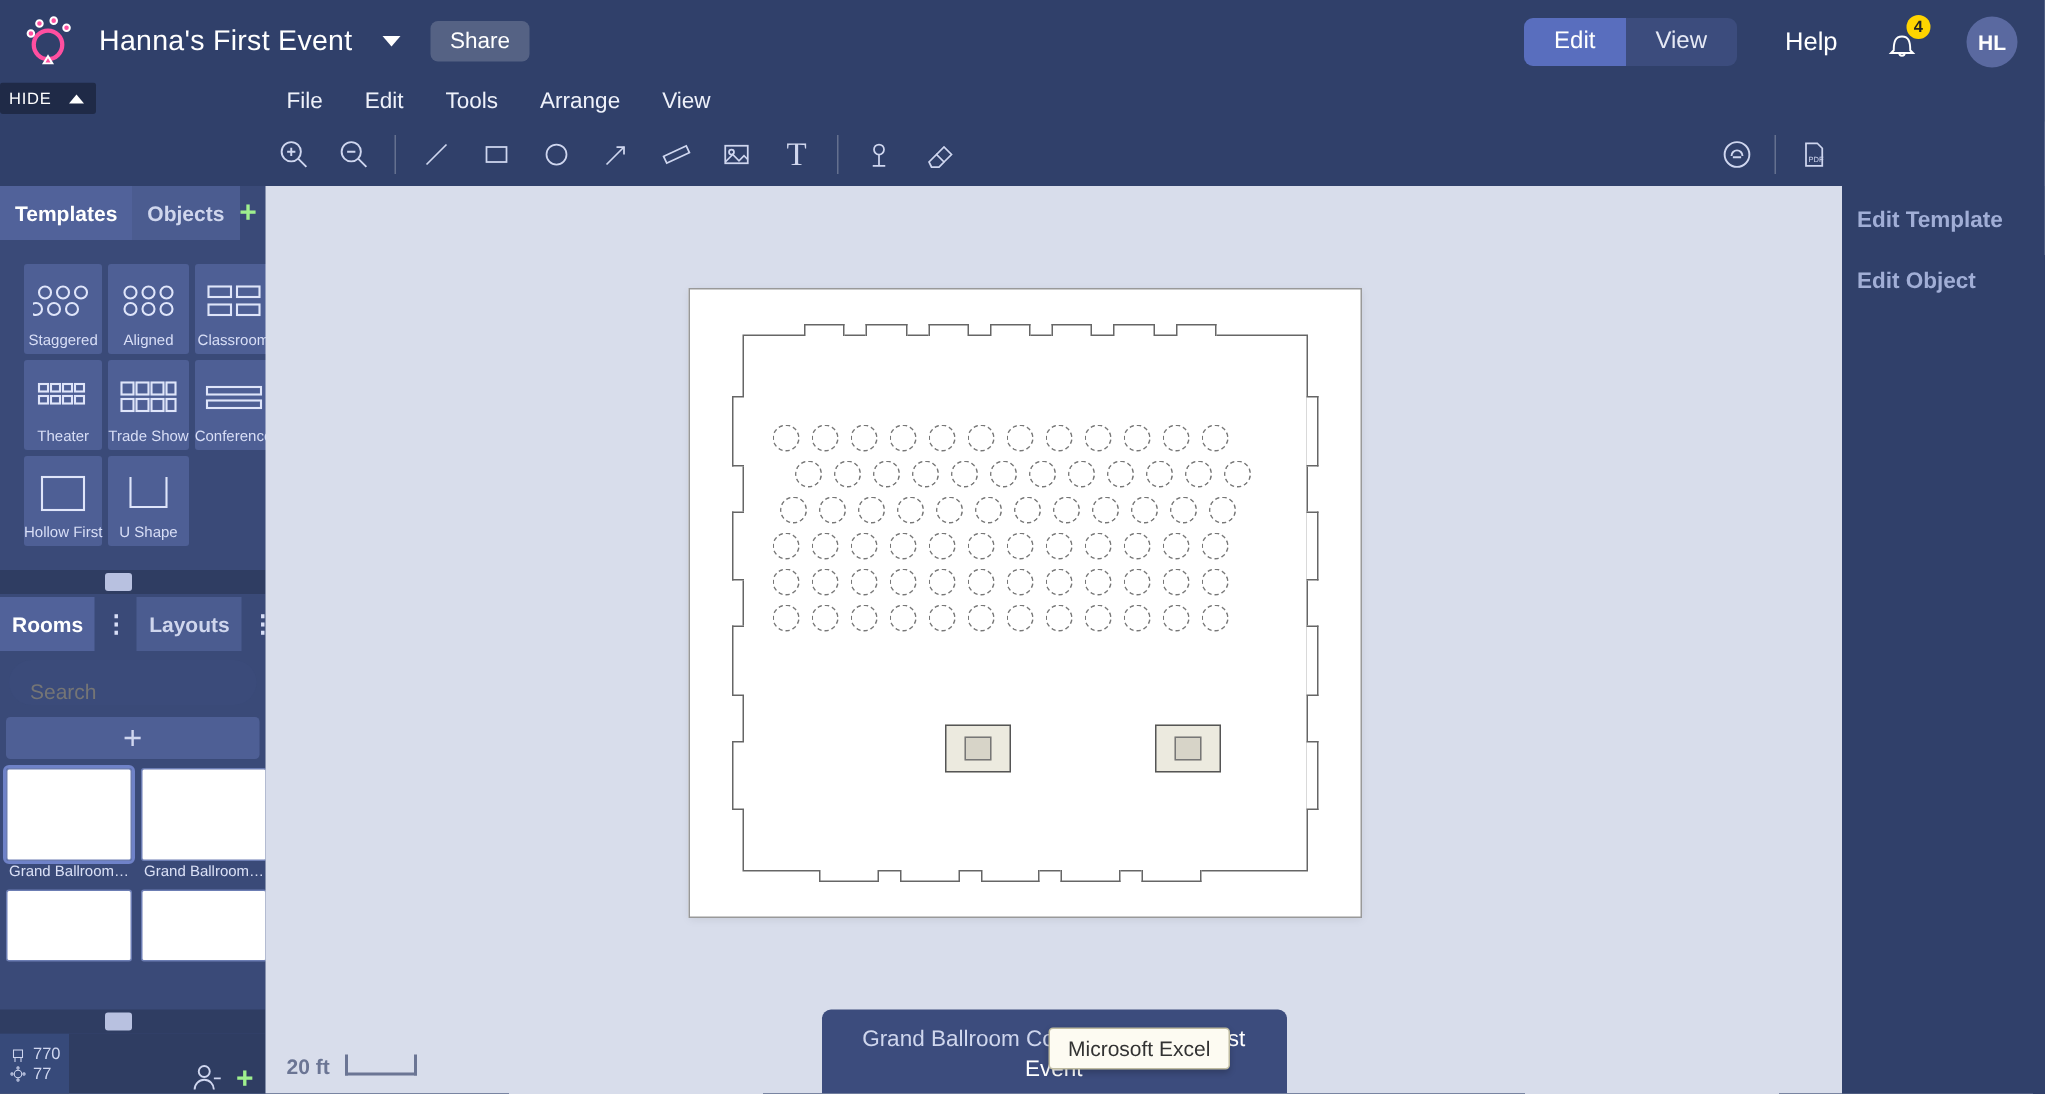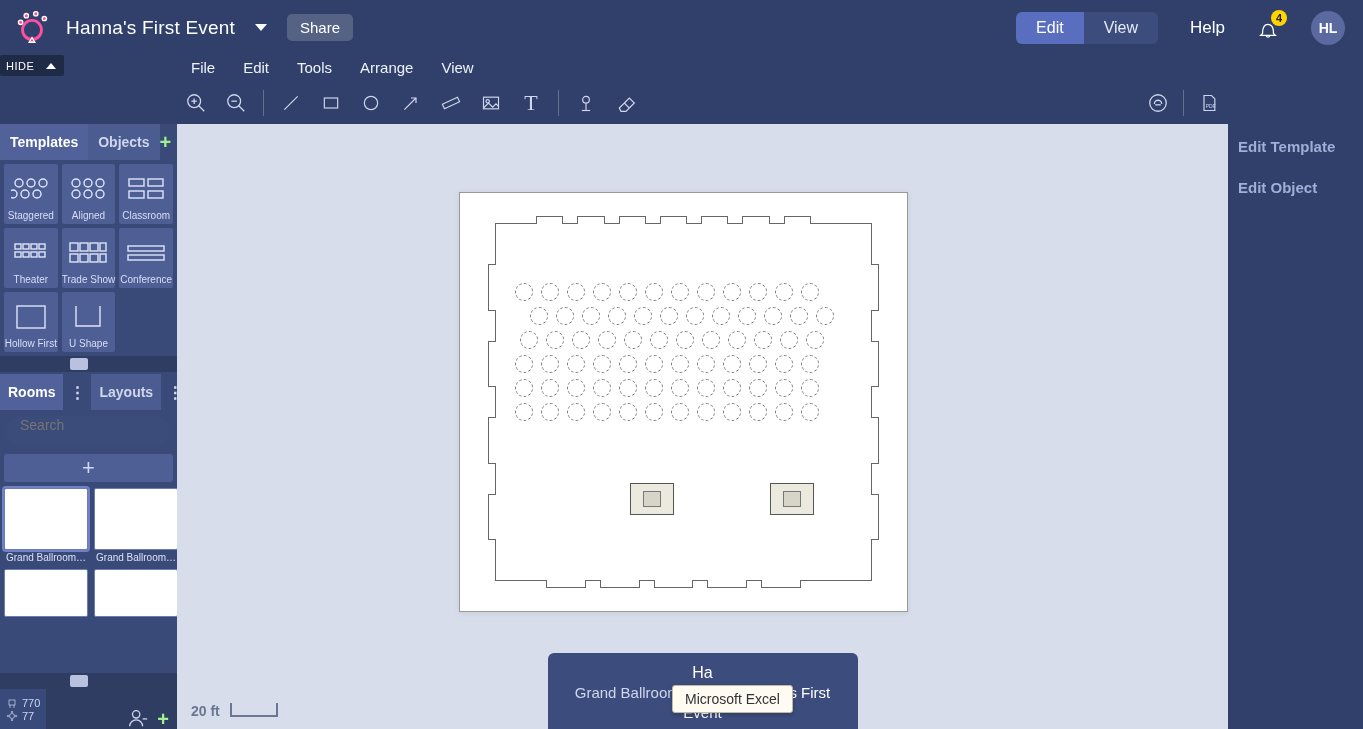--- a/index.html
+++ b/index.html
@@ -47,31 +47,31 @@
   .tbtn{width:26px;height:26px;display:flex;align-items:center;justify-content:center;cursor:pointer;color:#cfd6ef}
   .tsep{width:1px;height:26px;background:rgba(255,255,255,0.25)}
   .toolbar-right{margin-left:auto;display:flex;align-items:center;gap:12px;padding-right:6px}
   
   .sidebar{position:absolute;left:0;top:calc(var(--header-h) + var(--hidebar-h) + var(--menu-h));bottom:0;width:177px;background:var(--dark2);color:#fff;display:flex;flex-direction:column}
   .tabs{display:flex;align-items:center;height:36px}
   .tab{padding:0 10px;height:100%;display:flex;align-items:center;font-size:14px;font-weight:600;cursor:pointer;color:#cfd6ed}
   .tab.active{background:#51629a;color:#fff}
   .tab.inactive{background:#4b5c90}
   .plus{margin-left:auto;margin-right:6px;color:#9ff08e;font-size:20px;font-weight:700;cursor:pointer;line-height:1}
-  .tgrid{display:grid;grid-template-columns:repeat(3,1fr);gap:4px;padding:4px;background:var(--dark2)}
+  .tgrid{display:grid;grid-template-columns:repeat(3,1fr);gap:4px;padding:16px;background:var(--dark2)}
   .tcell{background:#4e5f95;border-radius:2px;height:60px;display:flex;flex-direction:column;align-items:center;justify-content:flex-end;padding:3px 0;color:#dfe5fa;font-size:10px;cursor:pointer;position:relative}
   .tcell .iconbox{flex:1;display:flex;align-items:center;justify-content:center;width:100%}
   .tcell .lbl{font-size:10px;color:#d8def6;white-space:nowrap}
   .sliderbar{height:16px;background:#2f3d62;position:relative}
   .sliderbar .knob{position:absolute;top:2px;left:70px;width:18px;height:12px;background:#b8c1e0;border-radius:2px}
   .rooms-head{display:flex;align-items:center;height:36px;margin-top:2px}
   .rtab{padding:0 8px;height:100%;display:flex;align-items:center;font-size:14px;font-weight:700;color:#fff;background:#51629a;cursor:pointer}
   .rtab.inactive{background:#4b5c90;color:#cfd6ed}
   .dots{padding:0 6px;color:#d9dff7;font-weight:900;cursor:pointer}
-  .search{margin:6px 6px 0;height:30px;background:#3b4b7a;border-radius:15px;display:flex;align-items:flex-start;padding:0 12px;color:#9aa6cf}
+  .search{margin:6px 6px 0;height:30px;background:#3b4b7a;border-radius:15px;display:flex;align-items:flex-end;padding:0 12px;color:#9aa6cf}
   .search input{flex:1;background:transparent;border:none;outline:none;color:#fff;font-size:14px}
   .addbar{margin:8px 4px 0;height:28px;background:#4e5f95;border-radius:3px;display:flex;align-items:center;justify-content:center;color:#cfd6ef;font-size:22px;cursor:pointer;line-height:1}
   .thumbgrid{display:grid;grid-template-columns:1fr 1fr;gap:6px;padding:6px 4px;flex:1;overflow:hidden;align-content:flex-start}
   .thumb{background:#fff;border:1px solid #6c7db3;border-radius:2px;height:62px}
   .thumbwrap{display:flex;flex-direction:column;gap:2px}
   .thumblbl{font-size:10px;color:#dae0f6;text-align:center;overflow:hidden;white-space:nowrap;text-overflow:ellipsis;padding:0 2px}
   .bottombar{height:40px;background:#2f3d62;display:flex;align-items:flex-end;padding:0;color:#cfd6ef;font-size:11px}
   .bottombar .chairblock{background:#374a7a;display:flex;flex-direction:column;justify-content:center;padding:3px 6px;gap:1px;height:100%}
   .bottombar .row{display:flex;align-items:center;gap:4px;line-height:12px}
   .bottombar .spacer2{flex:1}
@@ -87,21 +87,21 @@
   .tblrow{display:flex;gap:8px;justify-content:flex-start}
   .tbl{width:18px;height:18px;border:1px dashed #777;border-radius:50%;}
   .stage{position:absolute;width:44px;height:32px;border:1px solid #555;background:#eceadf;bottom:96px;display:flex;align-items:center;justify-content:center}
   .stage.left{left:170px}
   .stage.right{left:310px}
   .curtain{width:18px;height:16px;border:1px solid #777;background:#d7d4c8}
   .scale{position:absolute;left:14px;bottom:10px;display:flex;align-items:flex-start;gap:10px;color:#6b7594;font-size:14px;font-weight:700}
   .scale .bar{width:48px;height:14px;border:2px solid #6b7594;border-top:none}
   .labelbar{position:absolute;left:50%;transform:translateX(-50%);bottom:0;width:310px;background:#3c4c7d;color:#fff;border-radius:6px 6px 0 0;padding:10px 18px 6px;text-align:center;font-size:15px;line-height:20px}
   .labelbar .row2{color:#cfd6ed}
-  .tooltip{position:absolute;left:495px;bottom:16px;background:#fdfbf2;border:1px solid #bfbba0;border-radius:3px;padding:5px 12px;font-size:14px;color:#333;box-shadow:0 2px 4px rgba(0,0,0,0.2);z-index:5}
+  .tooltip{position:absolute;left:522px;bottom:16px;background:#fdfbf2;border:1px solid #bfbba0;border-radius:3px;padding:5px 12px;font-size:14px;color:#333;box-shadow:0 2px 4px rgba(0,0,0,0.2);z-index:5}
   
   svg{stroke:currentColor;fill:none;stroke-width:1.4}
 </style>
 </head>
 <body>
 
 <div class="header">
   <div class="logo">
     <svg viewBox="0 0 40 40" width="38" height="38" stroke="none">
       <circle cx="20" cy="22" r="10" fill="none" stroke="#ff4fa0" stroke-width="3"></circle>
@@ -536,21 +536,20 @@
         <div class="curtain"></div>
       </div>
   </div>
 
   <div class="scale">
     <span>20 ft</span>
     <div class="bar"></div>
   </div>
 
   <div class="labelbar">
-    <div style="font-size:16px"><span>Ha</span></div>
     <div class="row2">
       <span>Grand Ballroom Copy</span>
       &nbsp;<span>for</span>&nbsp;
       <span style="color:#fff">anna's First Event</span>
     </div>
   </div>
 
   <div class="tooltip">Microsoft Excel</div>
 </div>
 

